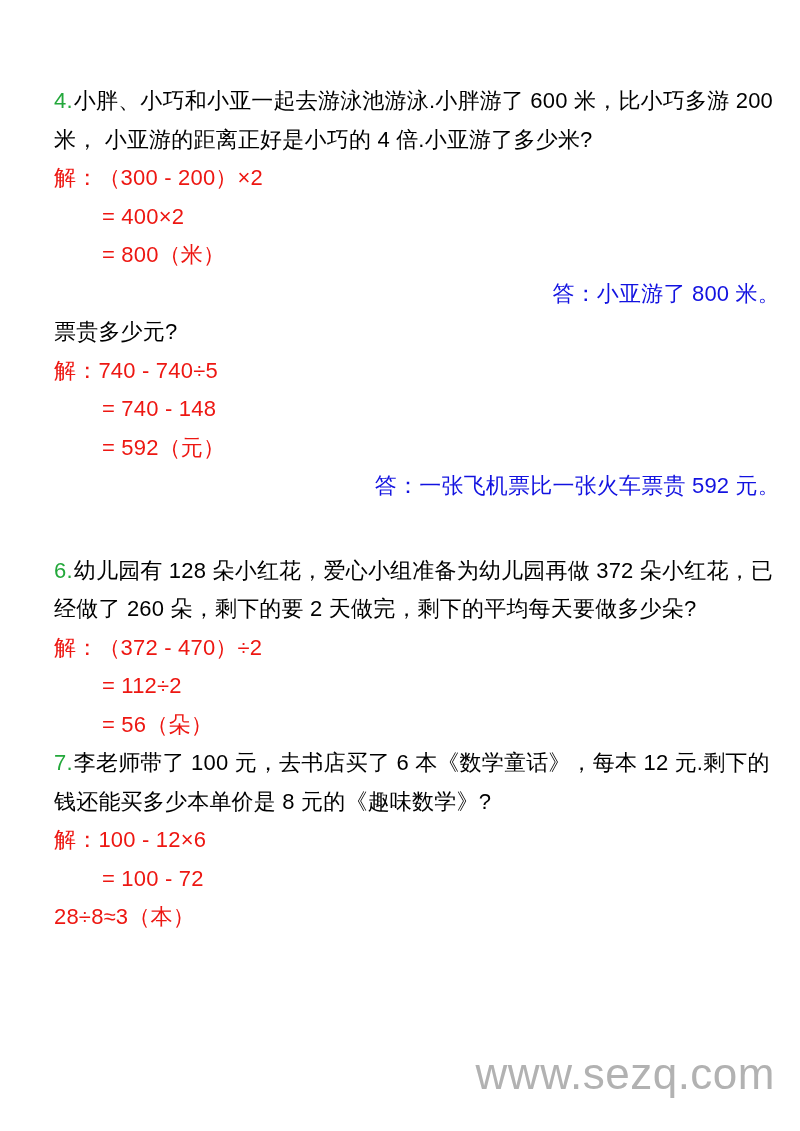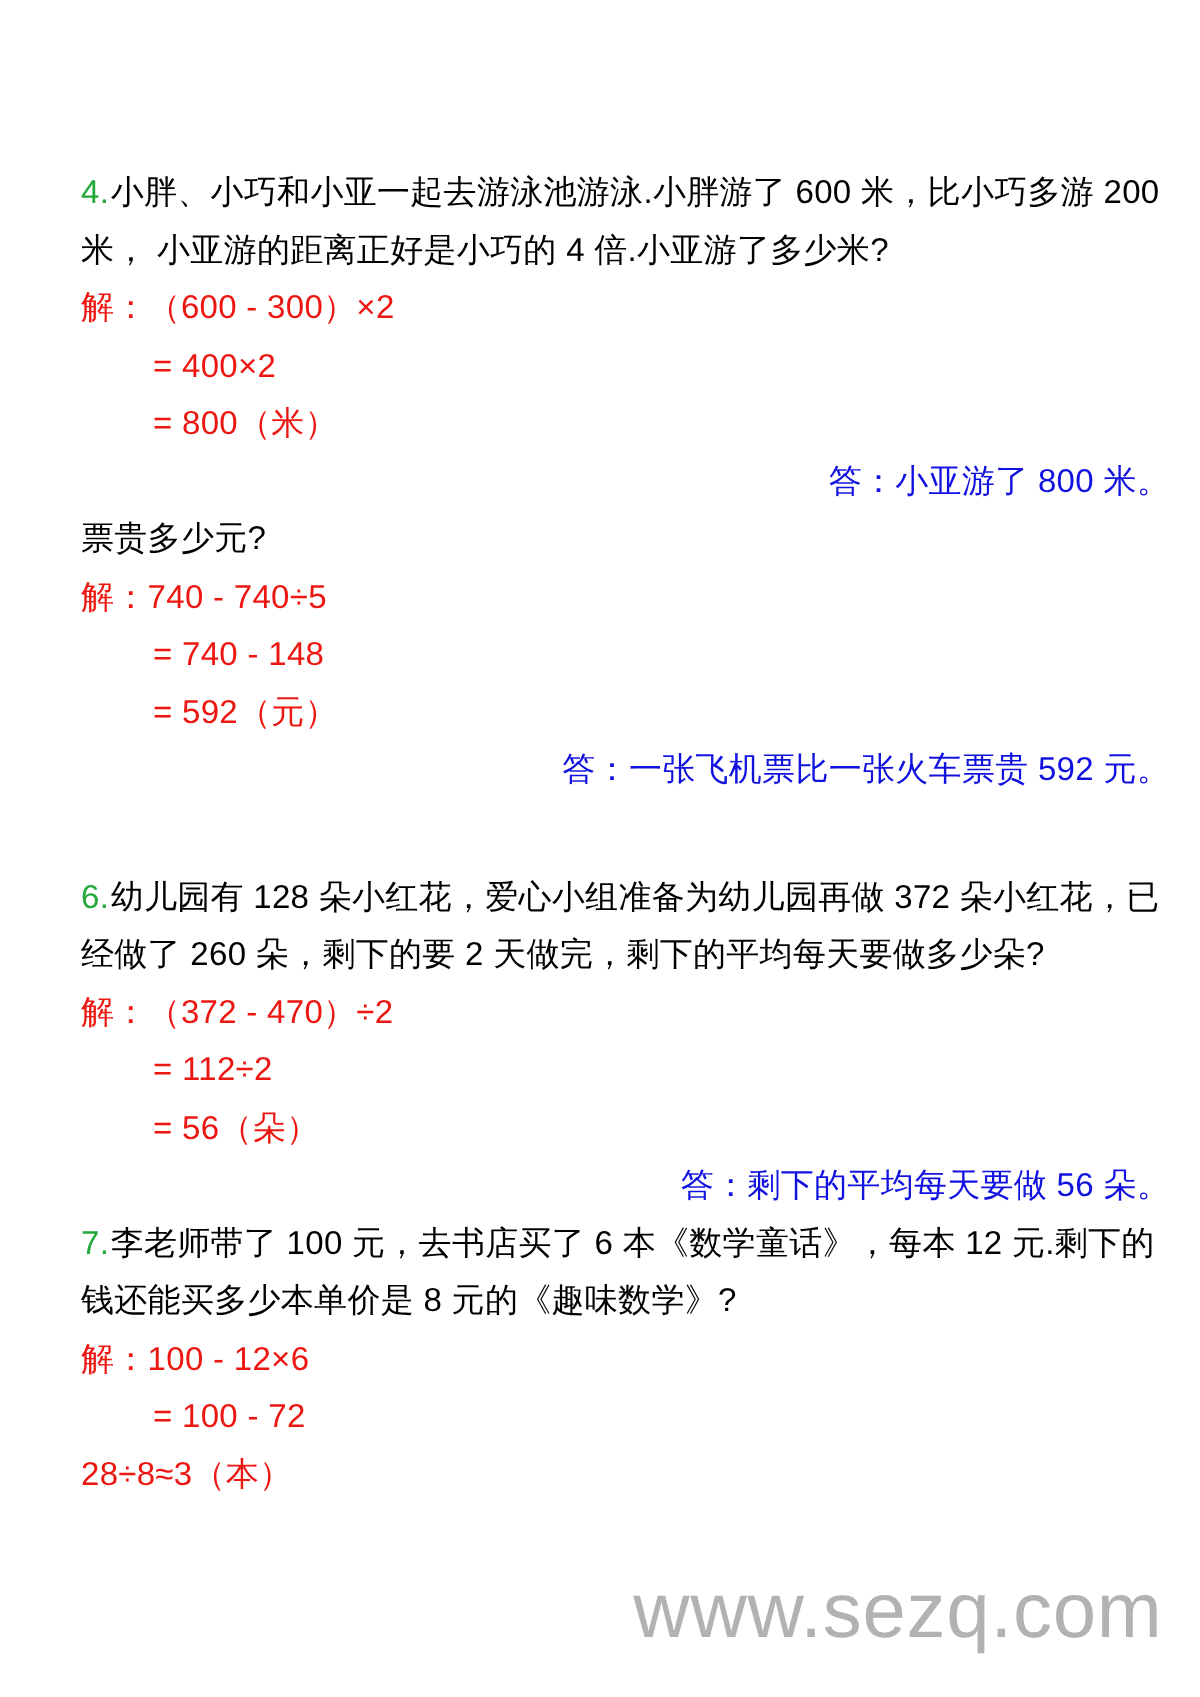--- a/index.html
+++ b/index.html
@@ -12,21 +12,20 @@
     background: #ffffff;
     position: relative;
     overflow: hidden;
     font-family: "Liberation Sans", "DejaVu Sans", sans-serif;
   }
   .content {
     position: absolute;
     left: 54px;
     top: 82px;
     right: 20px;
-    margin-top: 27px;
   }
   .line {
     height: 38.5px;
     line-height: 38.5px;
     font-size: 22px;
     white-space: nowrap;
     color: #000000;
     letter-spacing: 0.2px;
   }
   .num {
@@ -43,35 +42,35 @@
     color: #1212e0;
     text-align: right;
   }
   .block-spacer {
     height: 46px;
   }
   .watermark {
     position: absolute;
     top: 1052px;
     right: 25px;
-    font-size: 52px;
+    font-size: 44px;
     line-height: 44px;
     color: #b2b2b2;
     letter-spacing: 0.5px;
   }
 </style>
 </head>
 <body>
 
 <div class="content">
 
   <section>
     <div class="line statement"><span class="num">4.</span><span>小胖、小巧和小亚一起去游泳池游泳.小胖游了 600 米，比小巧多游 200</span></div>
     <div class="line statement">米， 小亚游的距离正好是小巧的 4 倍.小亚游了多少米?</div>
-    <div class="line sol"><span>解：</span><span>（600 - 300）×2</span></div>
+    <div class="line sol"><span>解：</span><span>（300 - 200）×2</span></div>
     <div class="line sol indent">= 400×2</div>
     <div class="line sol indent">= 800（米）</div>
     <div class="line ans"><span>答：</span><span>小亚游了 800 米。</span></div>
   </section>
 
   <section>
     <div class="line statement">票贵多少元?</div>
     <div class="line sol"><span>解：</span><span>740 - 740÷5</span></div>
     <div class="line sol indent">= 740 - 148</div>
     <div class="line sol indent">= 592（元）</div>
@@ -79,21 +78,20 @@
   </section>
 
   <div class="block-spacer"></div>
 
   <section>
     <div class="line statement"><span class="num">6.</span><span>幼儿园有 128 朵小红花，爱心小组准备为幼儿园再做 372 朵小红花，已</span></div>
     <div class="line statement">经做了 260 朵，剩下的要 2 天做完，剩下的平均每天要做多少朵?</div>
     <div class="line sol"><span>解：</span><span>（372 - 470）÷2</span></div>
     <div class="line sol indent">= 112÷2</div>
     <div class="line sol indent">= 56（朵）</div>
-    <div class="line ans"><span>答：</span><span>剩下的平均每天要做 56 朵。</span></div>
   </section>
 
   <section>
     <div class="line statement"><span class="num">7.</span><span>李老师带了 100 元，去书店买了 6 本《数学童话》，每本 12 元.剩下的</span></div>
     <div class="line statement">钱还能买多少本单价是 8 元的《趣味数学》?</div>
     <div class="line sol"><span>解：</span><span>100 - 12×6</span></div>
     <div class="line sol indent">= 100 - 72</div>
     <div class="line sol">28÷8≈3（本）</div>
   </section>
 

